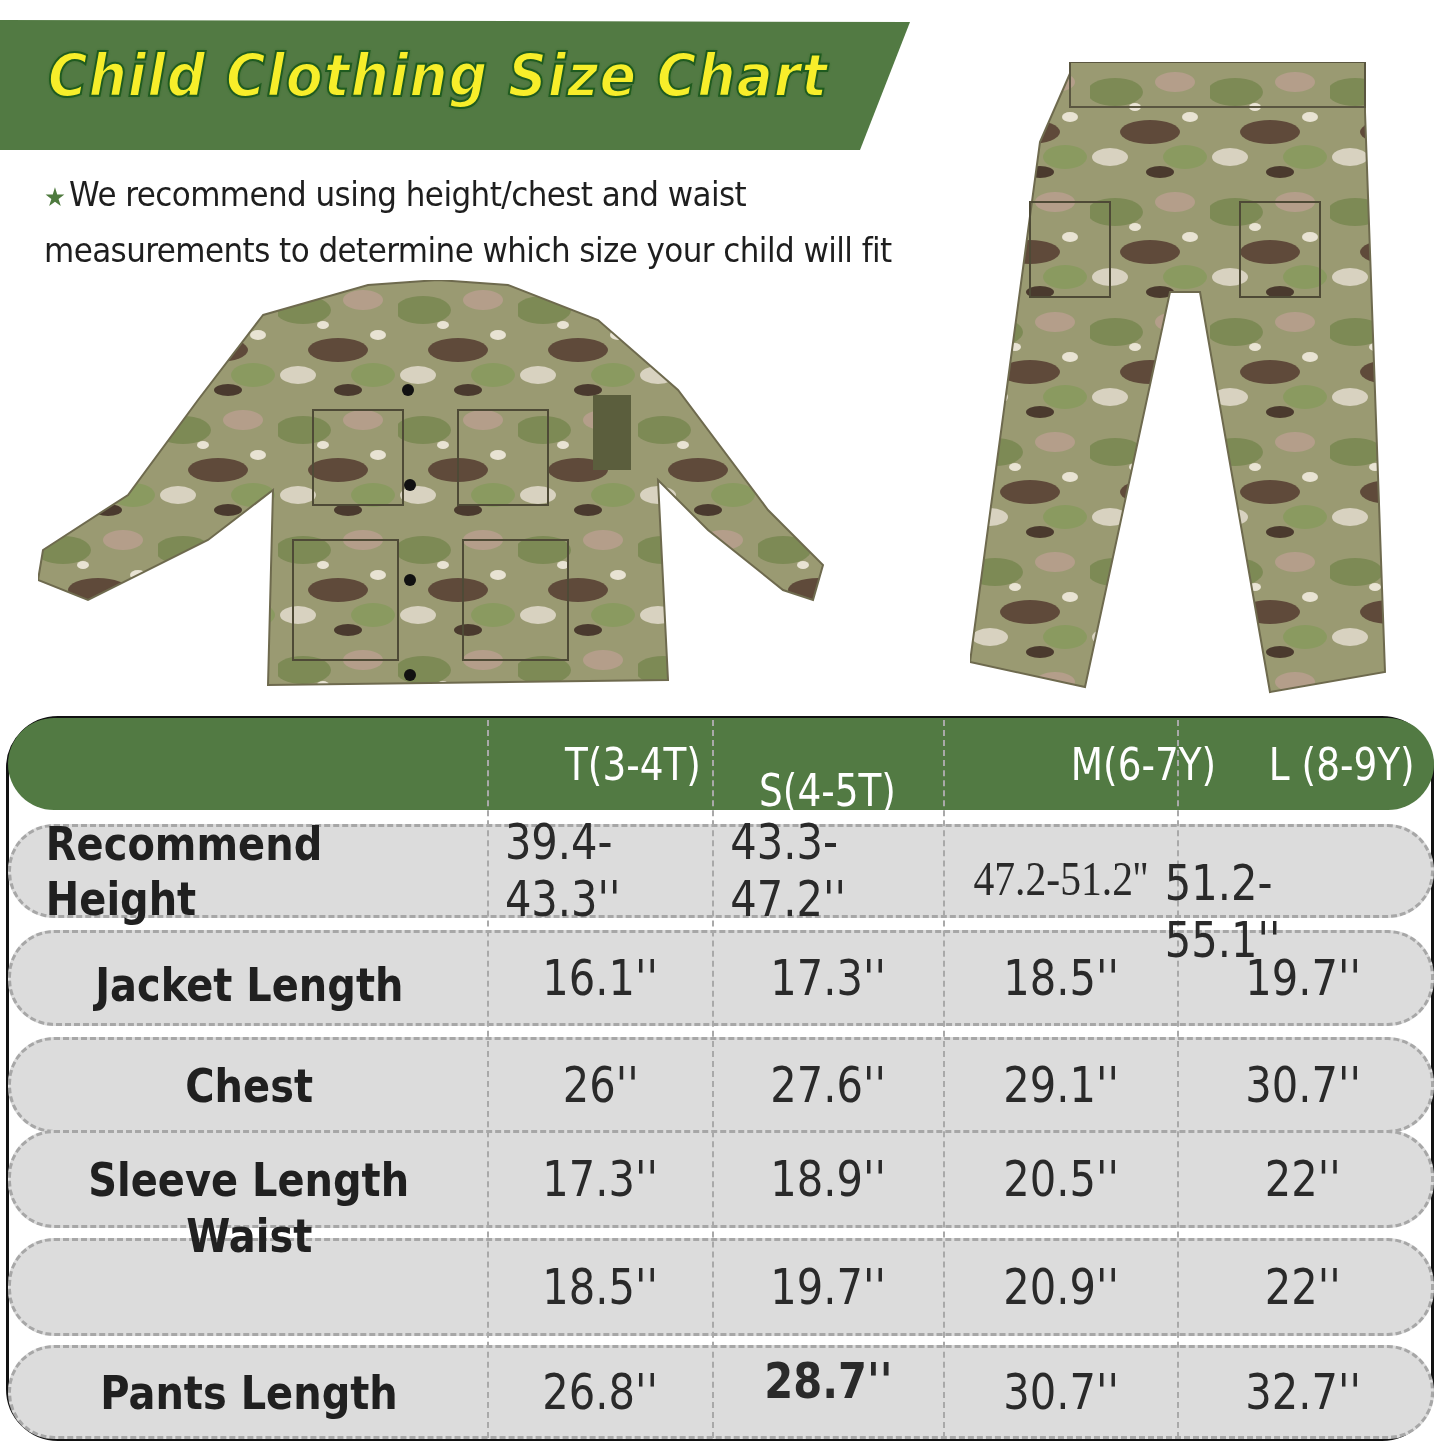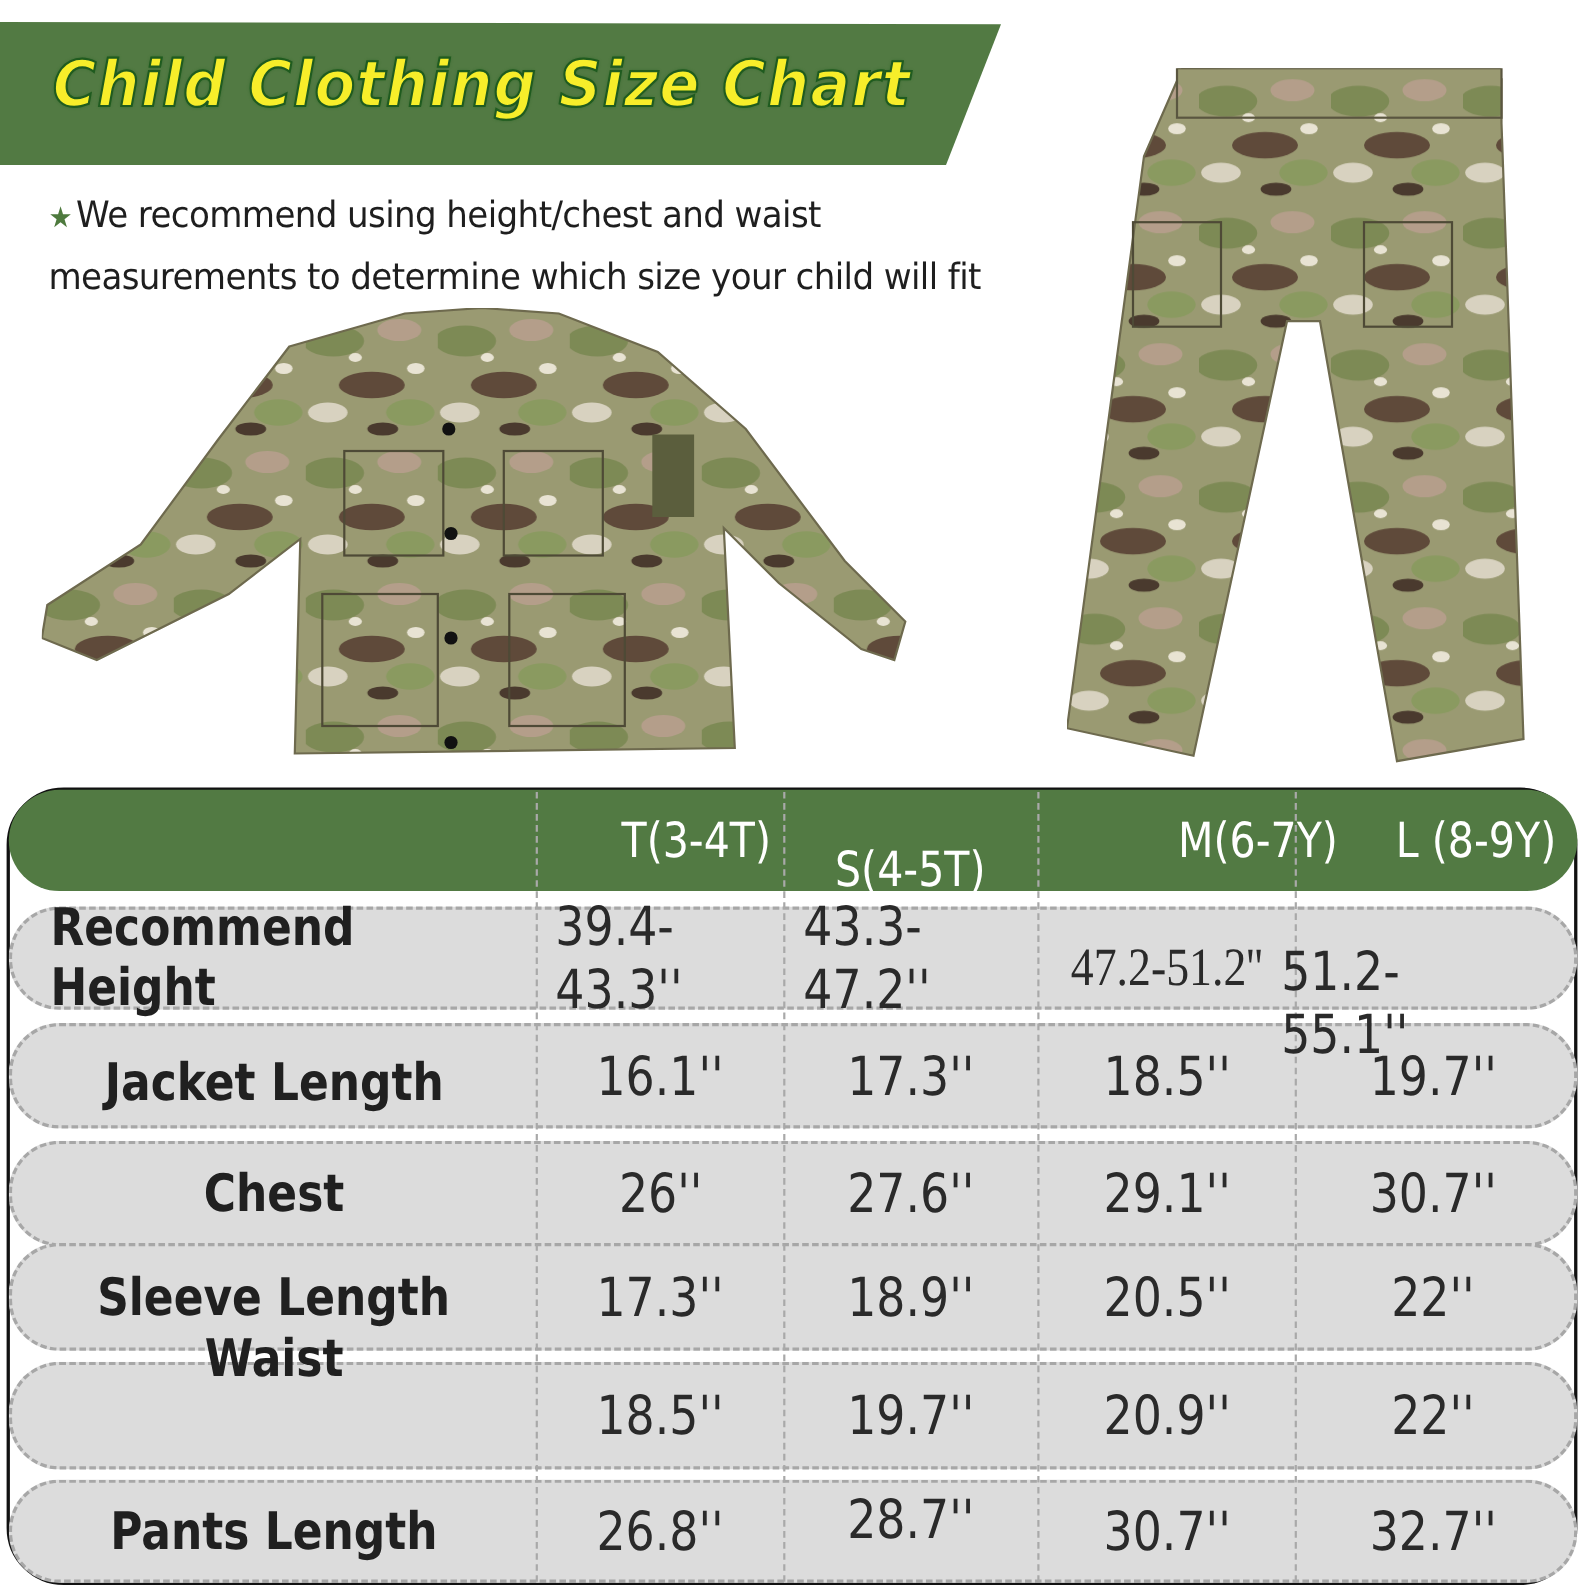--- a/index.html
+++ b/index.html
@@ -201,21 +201,21 @@
 <div class="cell val" style="left:1178px;top:1238px;width:250px;height:98px;">
     <span>22''</span>
   </div>
 
 <div class="cell label" style="left:10px;top:1345px;width:478px;height:94px;">
     <span>Pants Length</span>
   </div>
 <div class="cell val" style="left:488px;top:1345px;width:225px;height:94px;">
     <span>26.8''</span>
   </div>
-<div class="cell val" style="left:713px;top:1345px;width:231px;height:72px;">
+<div class="cell val" style="left:713px;top:1345px;width:231px;height:72px;font-weight:bold;">
     <span>28.7''</span>
   </div>
 <div class="cell val" style="left:944px;top:1345px;width:234px;height:94px;">
     <span>30.7''</span>
   </div>
 <div class="cell val" style="left:1178px;top:1345px;width:250px;height:94px;">
     <span>32.7''</span>
   </div>
 
 </body></html>

